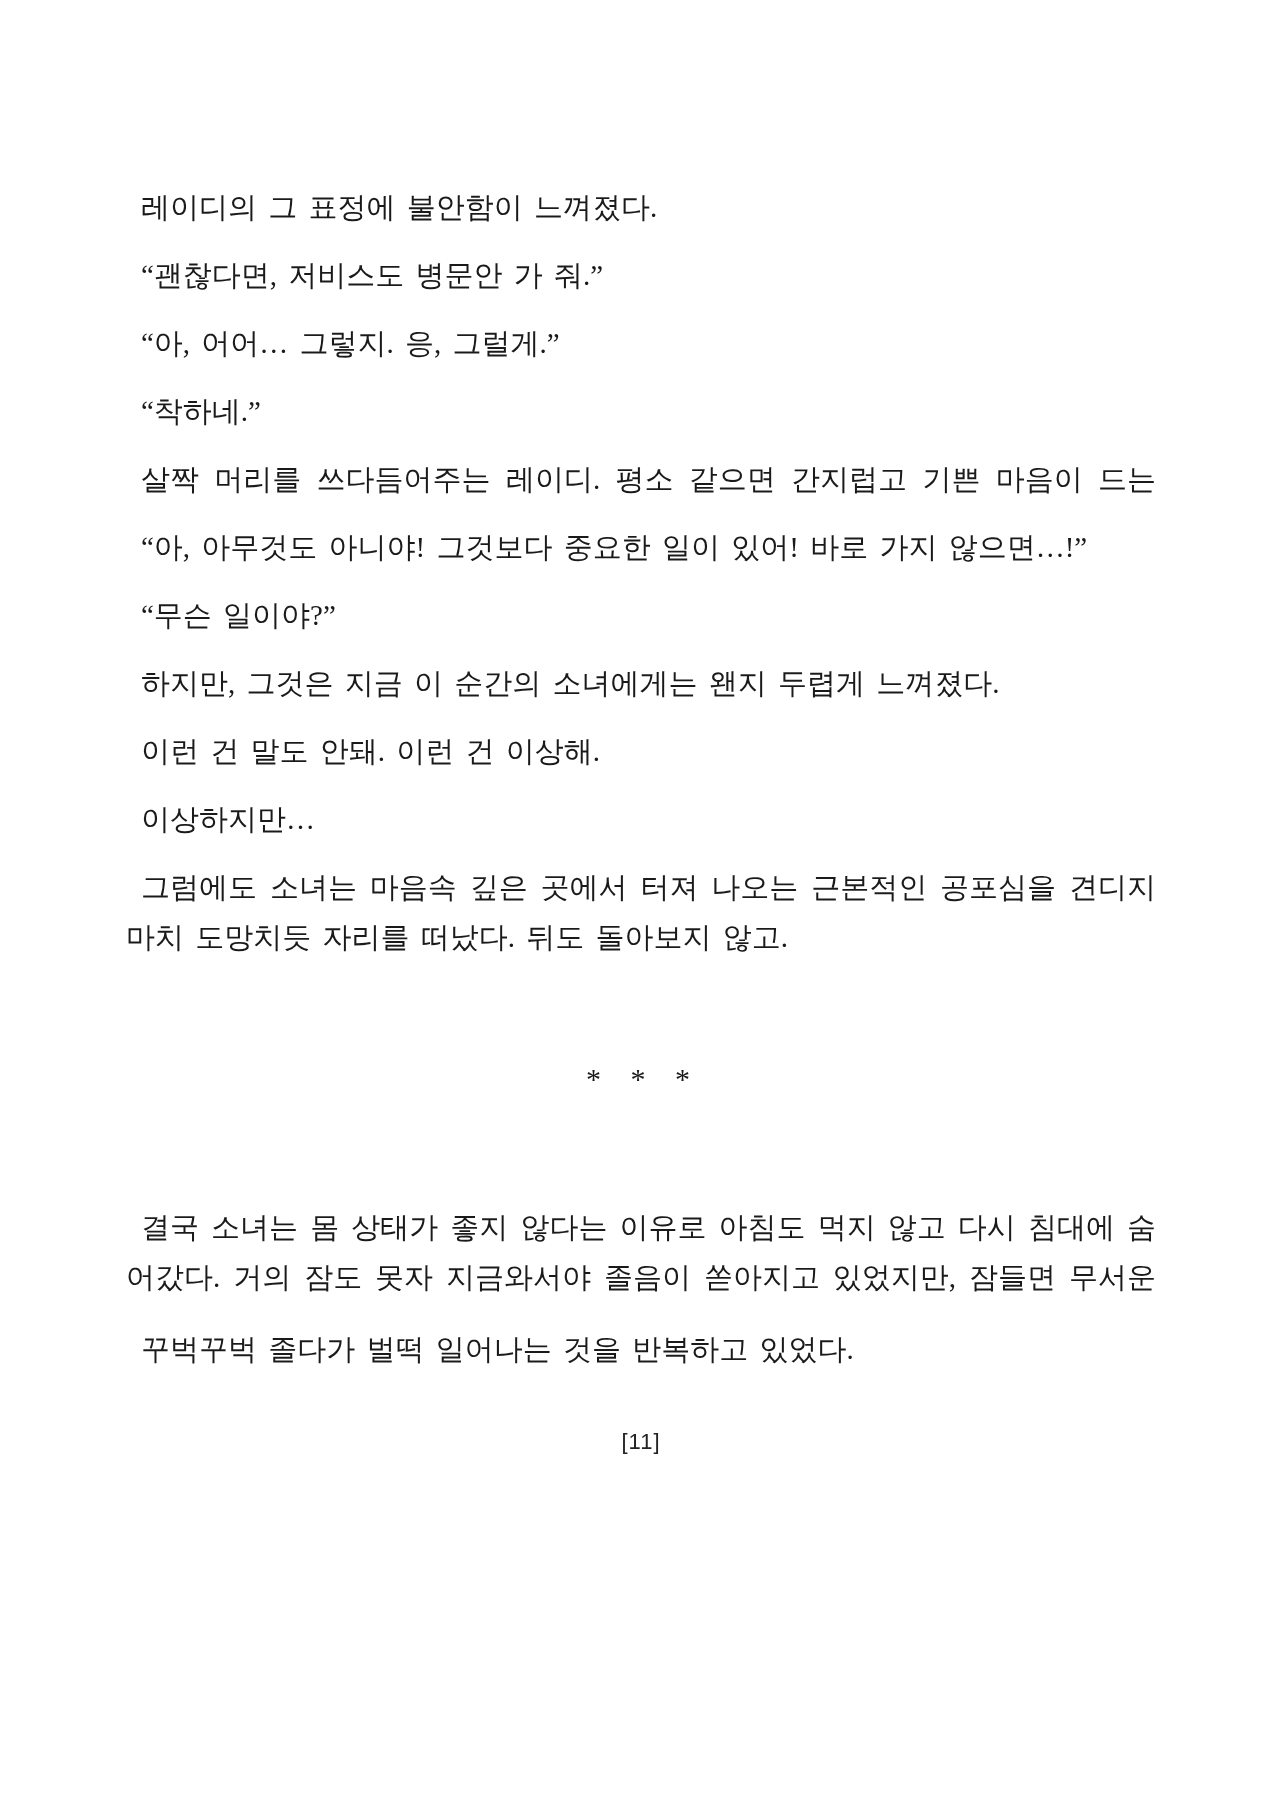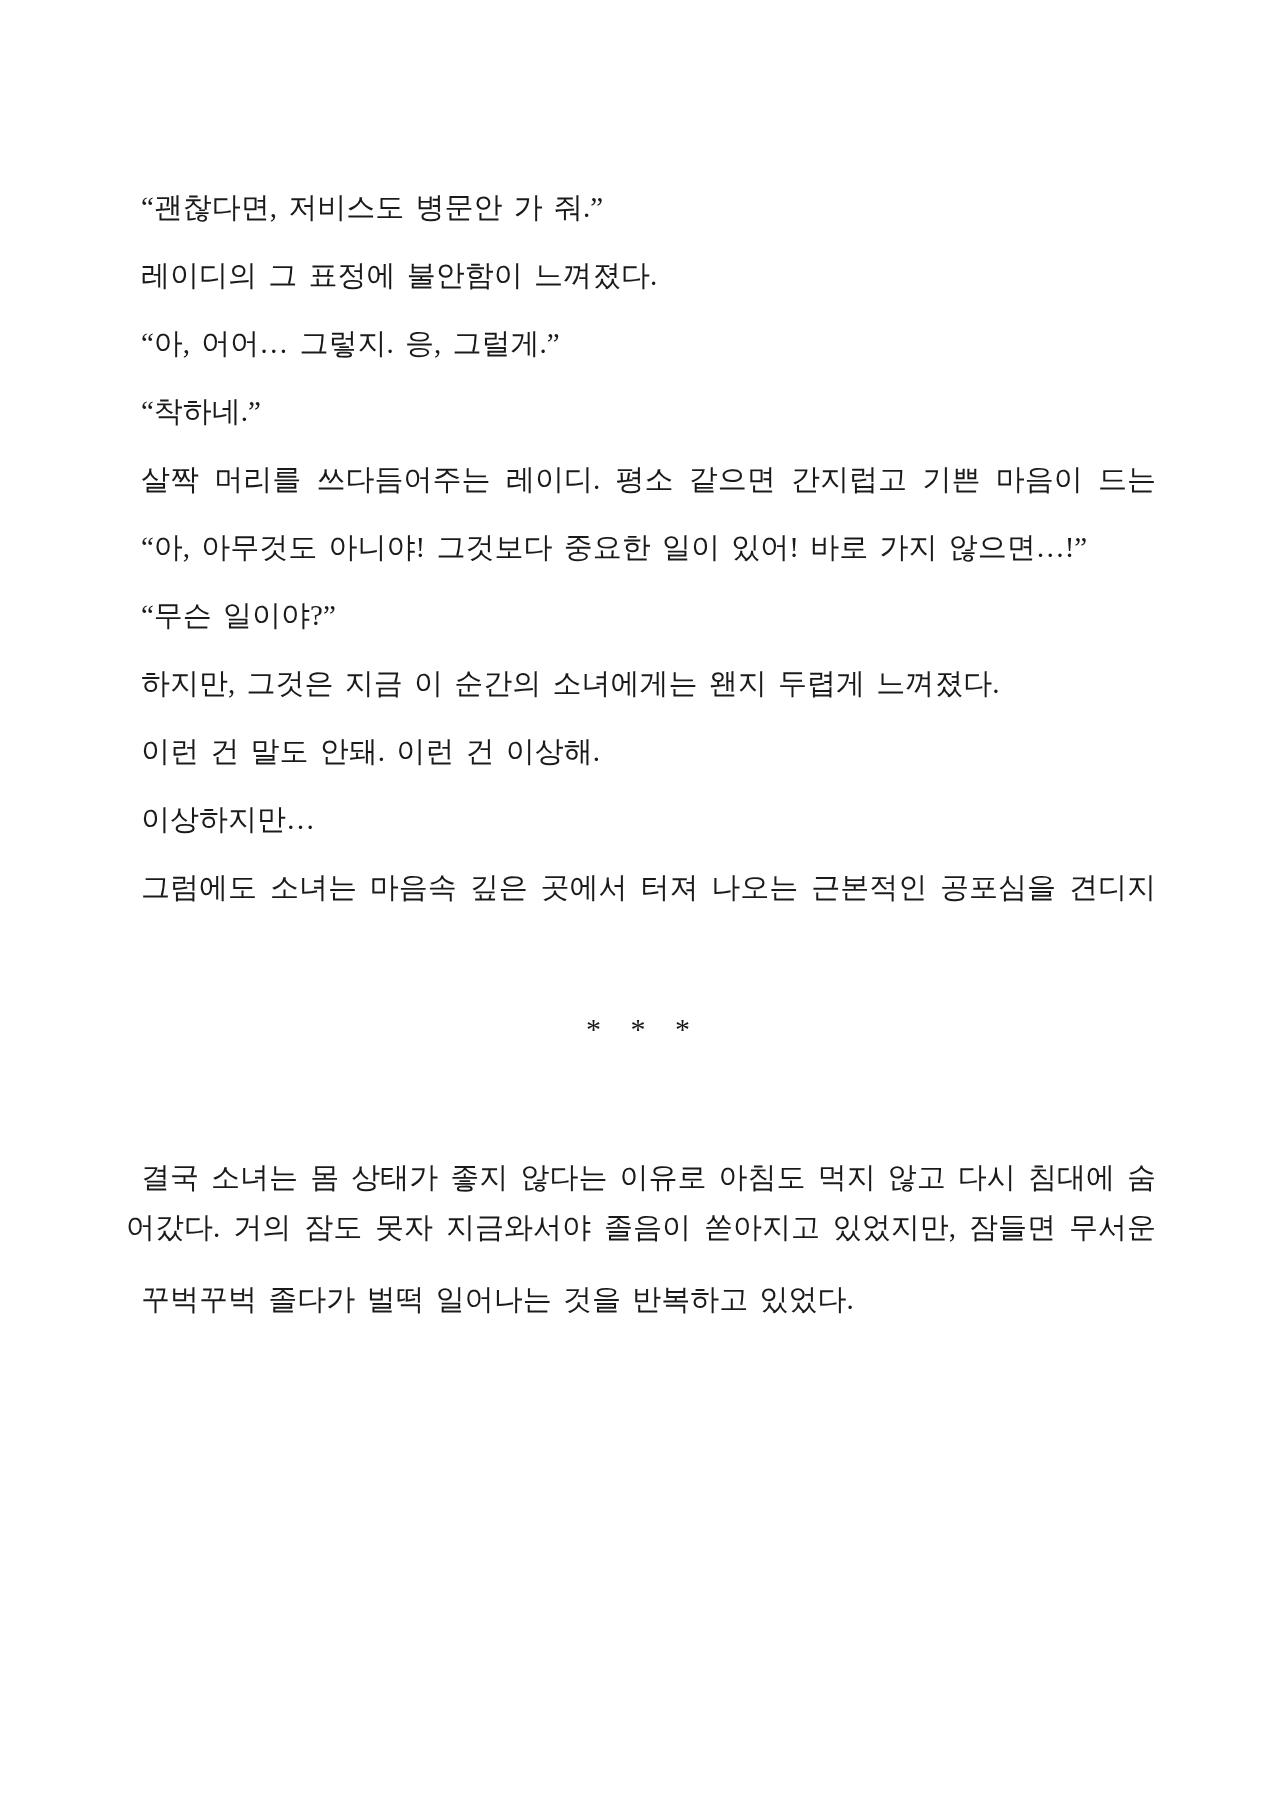--- a/index.html
+++ b/index.html
@@ -60,25 +60,25 @@
     letter-spacing: 1px;
   }
 </style>
 </head>
 <body>
 
 <div class="page">
   <div class="text-block">
 
     <div class="para">
-      <div class="line first">“괜찮다면, 저비스도 병문안 가 줘.”</div>
+      <div class="line first">레이디의 그 표정에 불안함이 느껴졌다.</div>
     </div>
 
     <div class="para">
-      <div class="line first">레이디의 그 표정에 불안함이 느껴졌다.</div>
+      <div class="line first">“괜찮다면, 저비스도 병문안 가 줘.”</div>
     </div>
 
 
     <div class="para">
       <div class="line first">“아, 어어… 그렇지. 응, 그럴게.”</div>
     </div>
 
     <div class="para">
       <div class="line first">“착하네.”</div>
     </div>
@@ -102,28 +102,30 @@
     <div class="para">
       <div class="line first">이런 건 말도 안돼. 이런 건 이상해.</div>
     </div>
 
     <div class="para">
       <div class="line first">이상하지만…</div>
     </div>
 
     <div class="para">
       <div class="line first fill">그럼에도 소녀는 마음속 깊은 곳에서 터져 나오는 근본적인 공포심을 견디지 못하고</div>
+      <div class="line">마치 도망치듯 자리를 떠났다. 뒤도 돌아보지 않고.</div>
     </div>
 
     <div class="separator">* * *</div>
 
     <div class="para gap-large">
       <div class="line first fill">결국 소녀는 몸 상태가 좋지 않다는 이유로 아침도 먹지 않고 다시 침대에 숨어 들</div>
       <div class="line fill">어갔다. 거의 잠도 못자 지금와서야 졸음이 쏟아지고 있었지만, 잠들면 무서운 꿈을 꾸</div>
     </div>
 
     <div class="para gap-small">
       <div class="line first">꾸벅꾸벅 졸다가 벌떡 일어나는 것을 반복하고 있었다.</div>
     </div>
 
+    <div class="page-number">[11]</div>
 
   </div>
 </div>
 
 </body></html>

